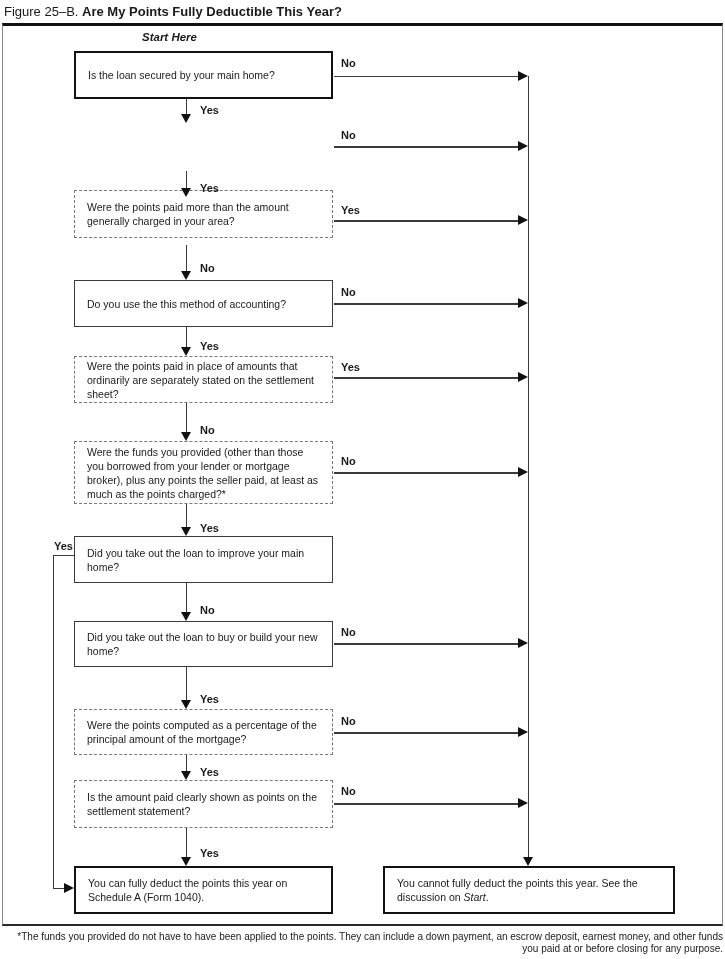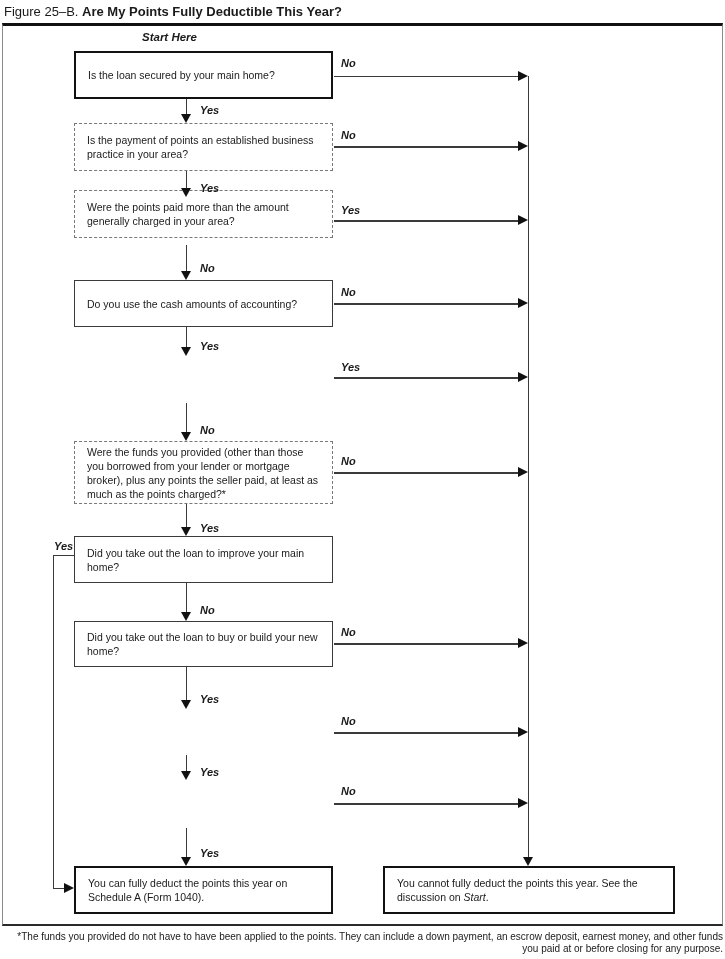--- a/index.html
+++ b/index.html
@@ -7,21 +7,21 @@
         font-family:"Liberation Sans",sans-serif;color:#1a1a1a;overflow:hidden;}
   .abs{position:absolute;}
   
   #title{left:4px;top:4px;font-size:13px;white-space:nowrap;}
   #title .t-main{font-weight:bold;}
   
   #frame{left:2px;top:23px;width:721px;height:903px;box-sizing:border-box;
          border-top:3px solid #111;border-bottom:2px solid #2a2a2a;
          border-left:1px solid #8a8a8a;border-right:1px solid #8a8a8a;}
   
-  .lbl{font-style:italic;font-weight:bold;font-size:11px;white-space:nowrap;}
+  .lbl{font-weight:bold;font-size:11px;white-space:nowrap;}
   #start-here{left:142px;top:31px;font-size:11.5px;font-style:italic;font-weight:bold;}
   
   .qbox{left:74px;width:259px;box-sizing:border-box;display:flex;align-items:center;
         background:#fff;font-size:10.5px;line-height:14px;padding:2px 9px 2px 12px;}
   .b-heavy{border:2px solid #111;}
   .b-solid{border:1px solid #3a3a3a;}
   .b-dash{border:1px dashed #787878;}
   .obox{box-sizing:border-box;display:flex;align-items:center;background:#fff;
         font-size:10.5px;line-height:14px;padding:2px 8px 2px 12px;border:2px solid #111;}
   
@@ -48,37 +48,43 @@
     <span class="t-main">Are My Points Fully Deductible This Year?</span>
   </div>
 
   <div class="abs" id="frame"></div>
 
   <div class="abs" id="start-here">Start Here</div>
 
   <div class="abs qbox b-heavy" style="top:51px;height:48px;">
       <span>Is the loan secured by your main home?</span>
     </div>
-  <div class="abs qbox b-dash" style="top:123px;height:48px;">
-      <span>Is the payment of points an established business practice in your area?</span>
-    </div>
   <div class="abs qbox b-dash" style="top:190px;height:48px;">
       <span>Were the points paid more than the amount generally charged in your area?</span>
     </div>
   <div class="abs qbox b-solid" style="top:280px;height:47px;">
-      <span>Do you use the cash amounts of accounting?</span>
+      <span>Do you use the this method of accounting?</span>
+    </div>
+  <div class="abs qbox b-dash" style="top:356px;height:47px;">
+      <span>Were the points paid in place of amounts that ordinarily are separately stated on the settlement sheet?</span>
     </div>
   <div class="abs qbox b-dash" style="top:441px;height:63px;">
       <span>Were the funds you provided (other than those you borrowed from your lender or mortgage broker), plus any points the seller paid, at least as much as the points charged?*</span>
     </div>
   <div class="abs qbox b-solid" style="top:621px;height:46px;">
       <span>Did you take out the loan to buy or build your new home?</span>
     </div>
   <div class="abs qbox b-solid" style="top:536px;height:47px;">
       <span>Did you take out the loan to improve your main home?</span>
+    </div>
+  <div class="abs qbox b-dash" style="top:709px;height:46px;">
+      <span>Were the points computed as a percentage of the principal amount of the mortgage?</span>
+    </div>
+  <div class="abs qbox b-dash" style="top:780px;height:48px;">
+      <span>Is the amount paid clearly shown as points on the settlement statement?</span>
     </div>
 
   <div class="abs obox" style="left:74px;top:866px;width:259px;height:48px;">
     <span>You can fully deduct the points this year on Schedule A (Form 1040).</span>
   </div>
   <div class="abs obox" style="left:383px;top:866px;width:292px;height:48px;">
     <span><span>You cannot fully deduct the points this year. See the discussion on </span><span class="it">Start</span><span>.</span></span>
   </div>
 
   <div class="abs vline" style="left:185.5px;top:99px;height:15px;"></div>

